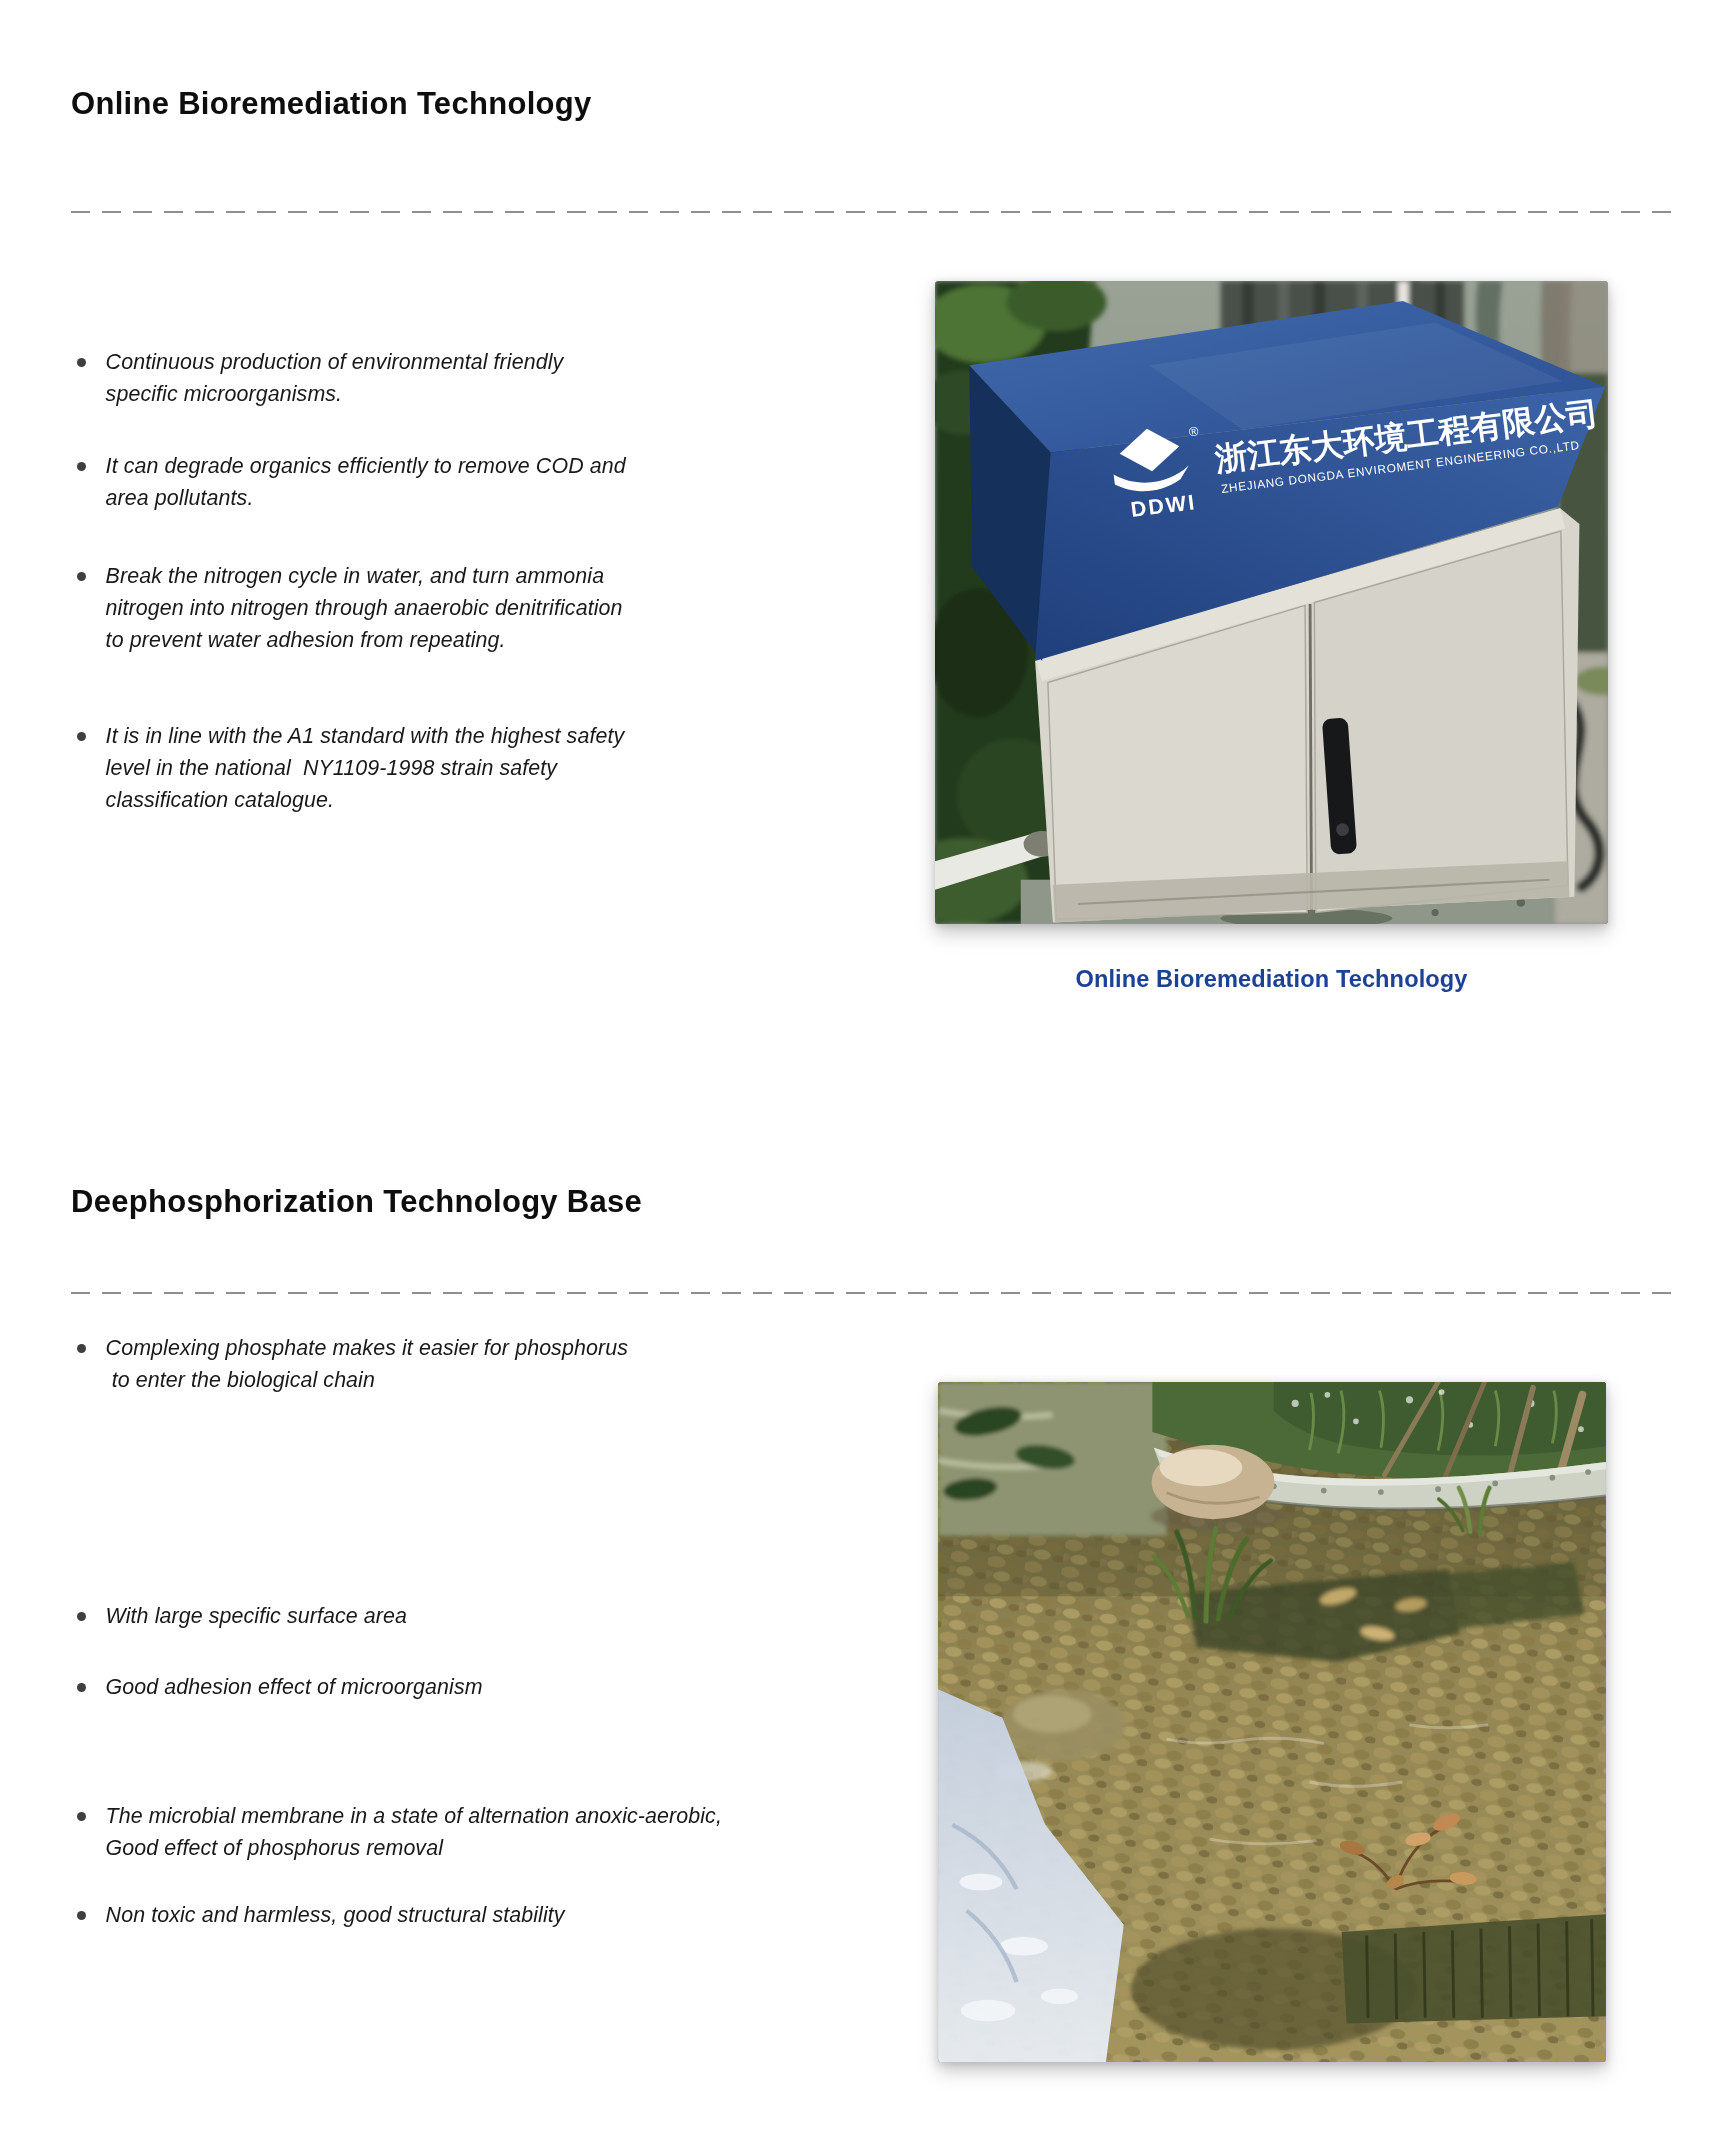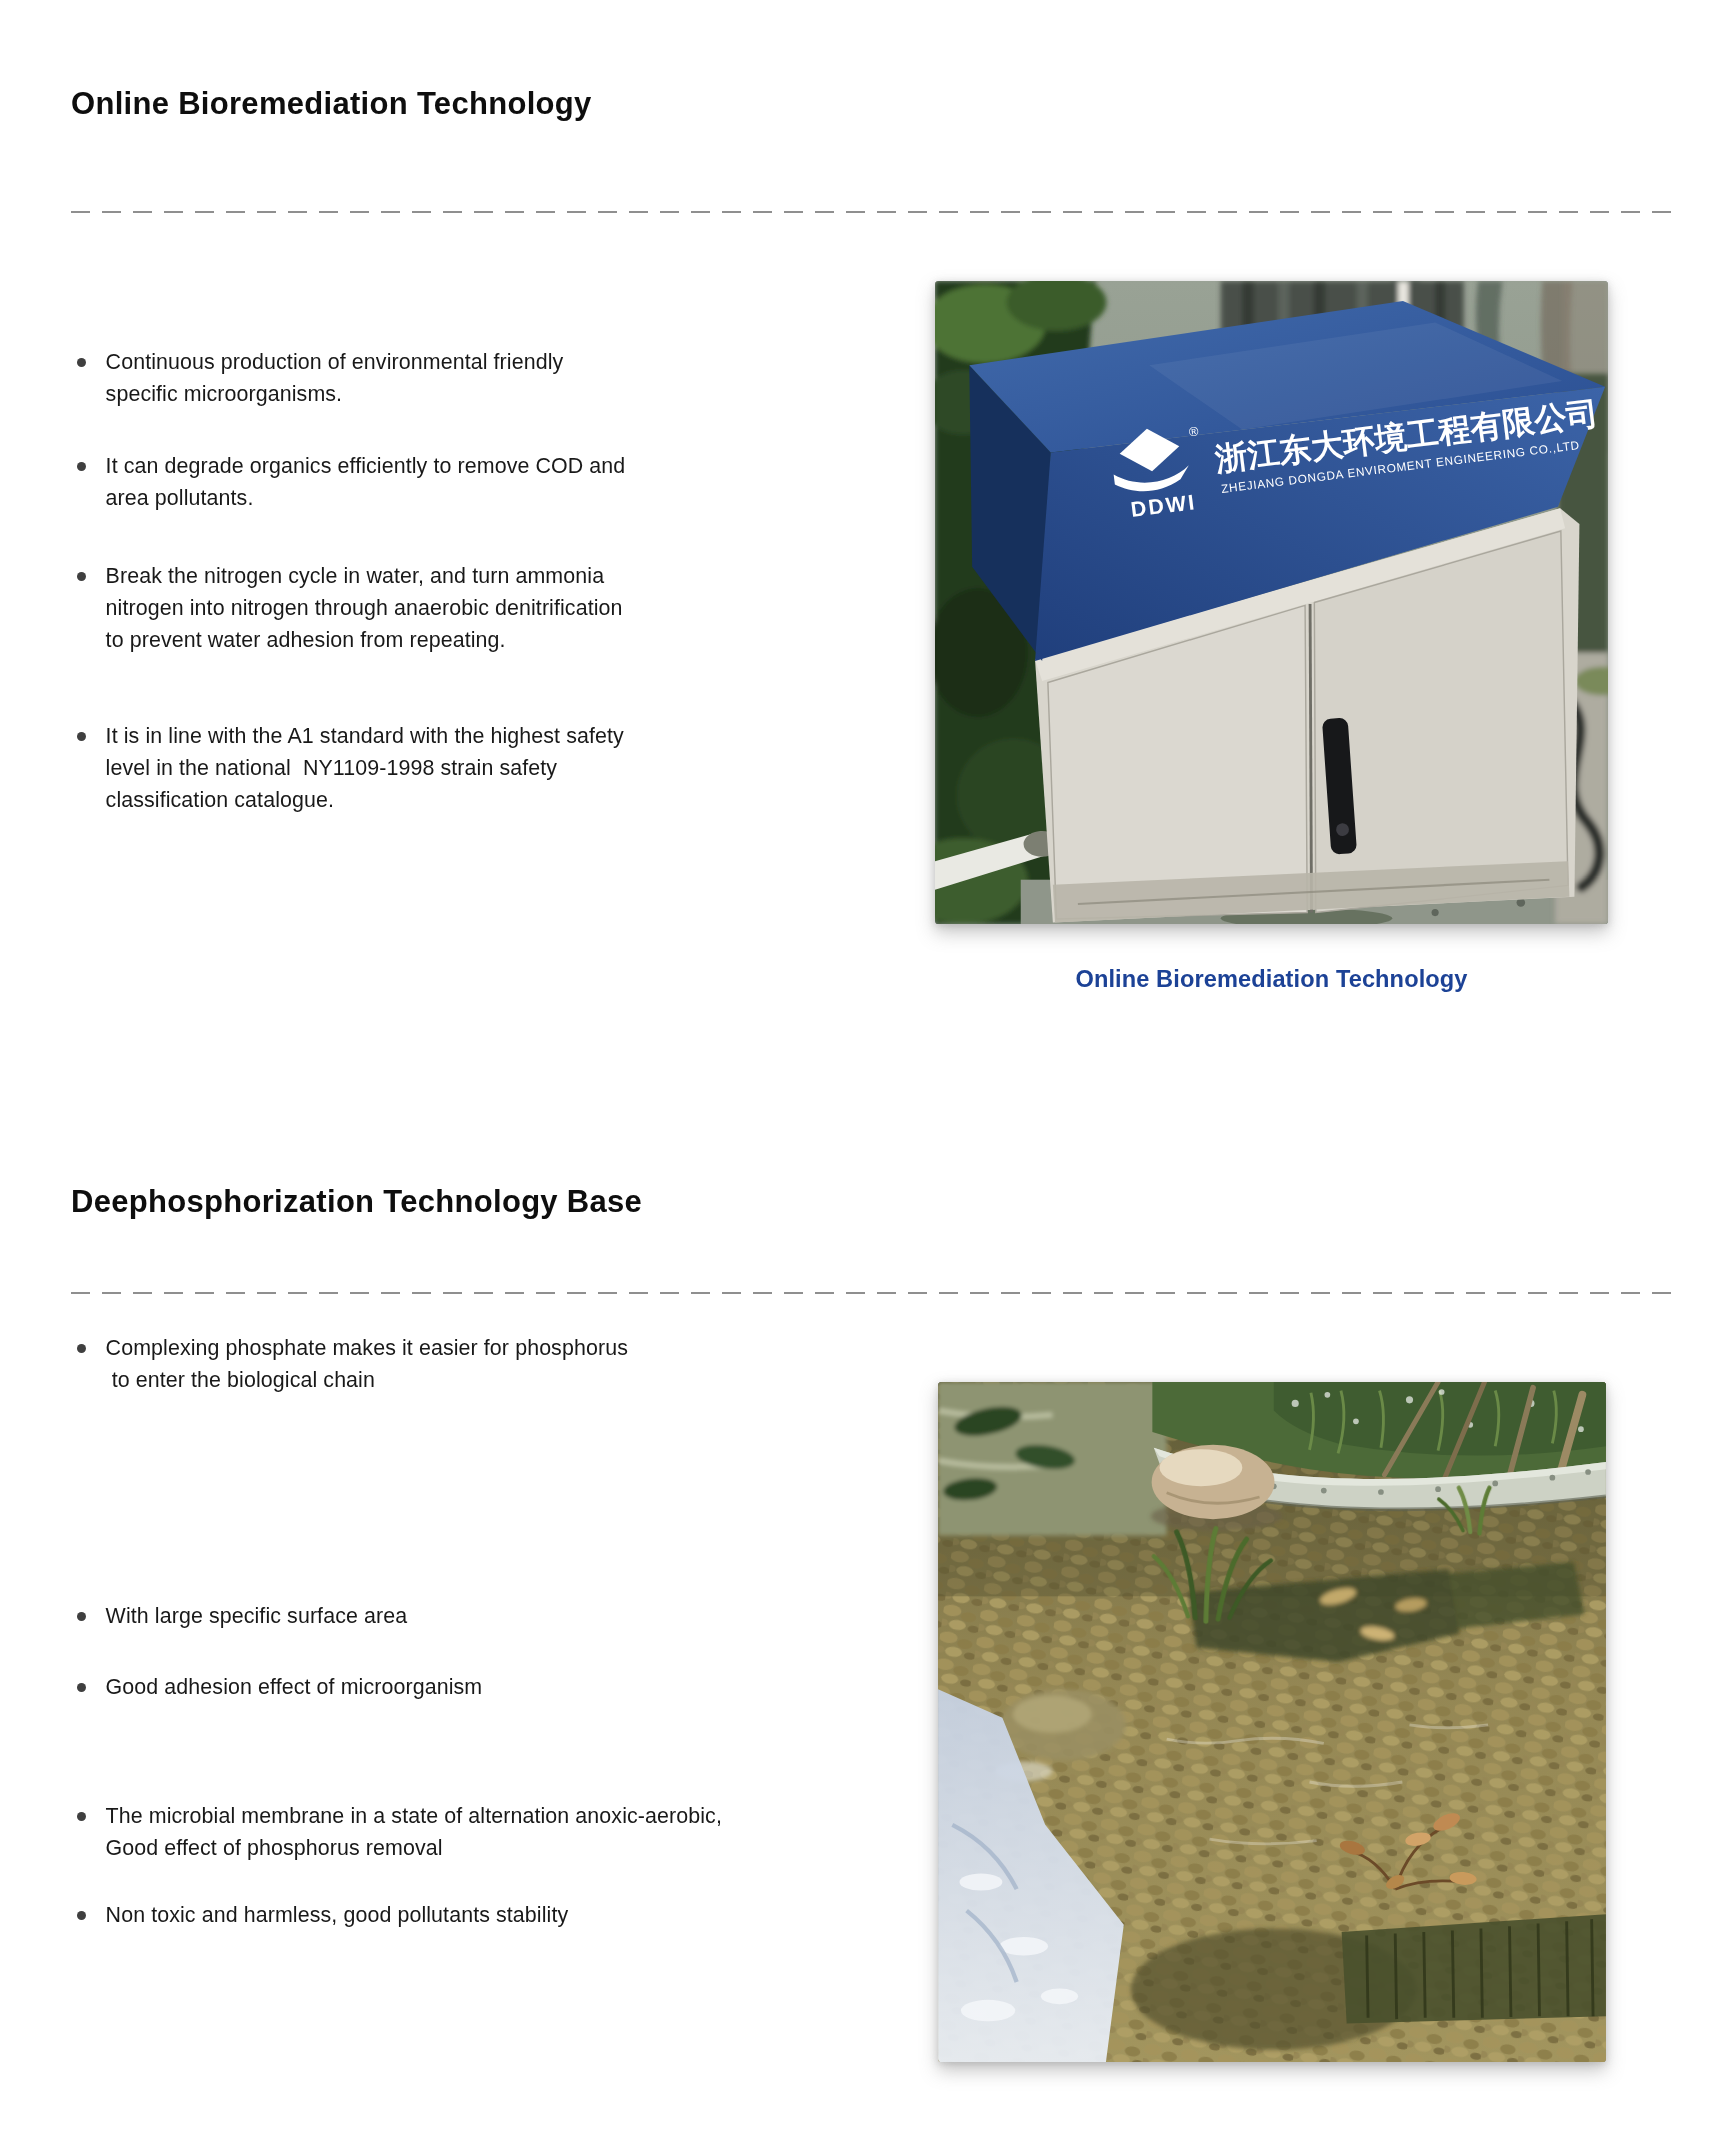--- a/index.html
+++ b/index.html
@@ -8,21 +8,21 @@
     font-family:"Liberation Sans", sans-serif;overflow:hidden;
   }
   .h-title{
     position:absolute;left:71px;margin:0;font-size:31px;line-height:34px;
     font-weight:bold;color:#0e0e0e;letter-spacing:0.3px;white-space:nowrap;
   }
   .divider{
     position:absolute;left:71px;width:1607px;height:2.1px;
     background:repeating-linear-gradient(90deg,#8f8f8f 0 18.6px,transparent 18.6px 31px);
   }
-  .bullet{position:absolute;left:77px;display:flex;gap:19.3px;}
+  .bullet{position:absolute;left:77px;display:flex;gap:19.3px;font-style:italic;}
   .dot{width:9.3px;height:9.3px;border-radius:50%;background:#3f3f3f;margin-top:12px;flex:none;}
   .btext{
     font-size:21.4px;line-height:32px;color:#191919;width:843px;
     white-space:pre-wrap;letter-spacing:0.1px;
   }
   .photo{
     position:absolute;border-radius:3.6px;overflow:hidden;background:#888;
     box-shadow:0 8.6px 18.6px rgba(110,110,110,.38),0 1.4px 7.1px rgba(140,140,140,.30);
   }
   .photo svg{display:block;width:100%;height:100%;}
@@ -186,21 +186,21 @@
   <span class="dot"></span>
   <span class="btext">Good adhesion effect of microorganism</span>
 </div>
 <div class="bullet" style="top:1800px">
   <span class="dot"></span>
   <span class="btext">The microbial membrane in a state of alternation anoxic-aerobic,
 Good effect of phosphorus removal</span>
 </div>
 <div class="bullet" style="top:1899px">
   <span class="dot"></span>
-  <span class="btext">Non toxic and harmless, good pollutants stability</span>
+  <span class="btext">Non toxic and harmless, good structural stability</span>
 </div>
 
 <figure class="photo" style="left:938px;top:1382px;width:668px;height:680px;margin:0">
 <svg viewBox="0 0 935 952" xmlns="http://www.w3.org/2000/svg">
   <defs>
     <linearGradient id="g2water" x1="0" y1="0" x2="0" y2="1">
       <stop offset="0" stop-color="#6e6840"></stop>
           <stop offset=".45" stop-color="#948754"></stop>
       <stop offset="1" stop-color="#a2955e"></stop>
     </linearGradient>

